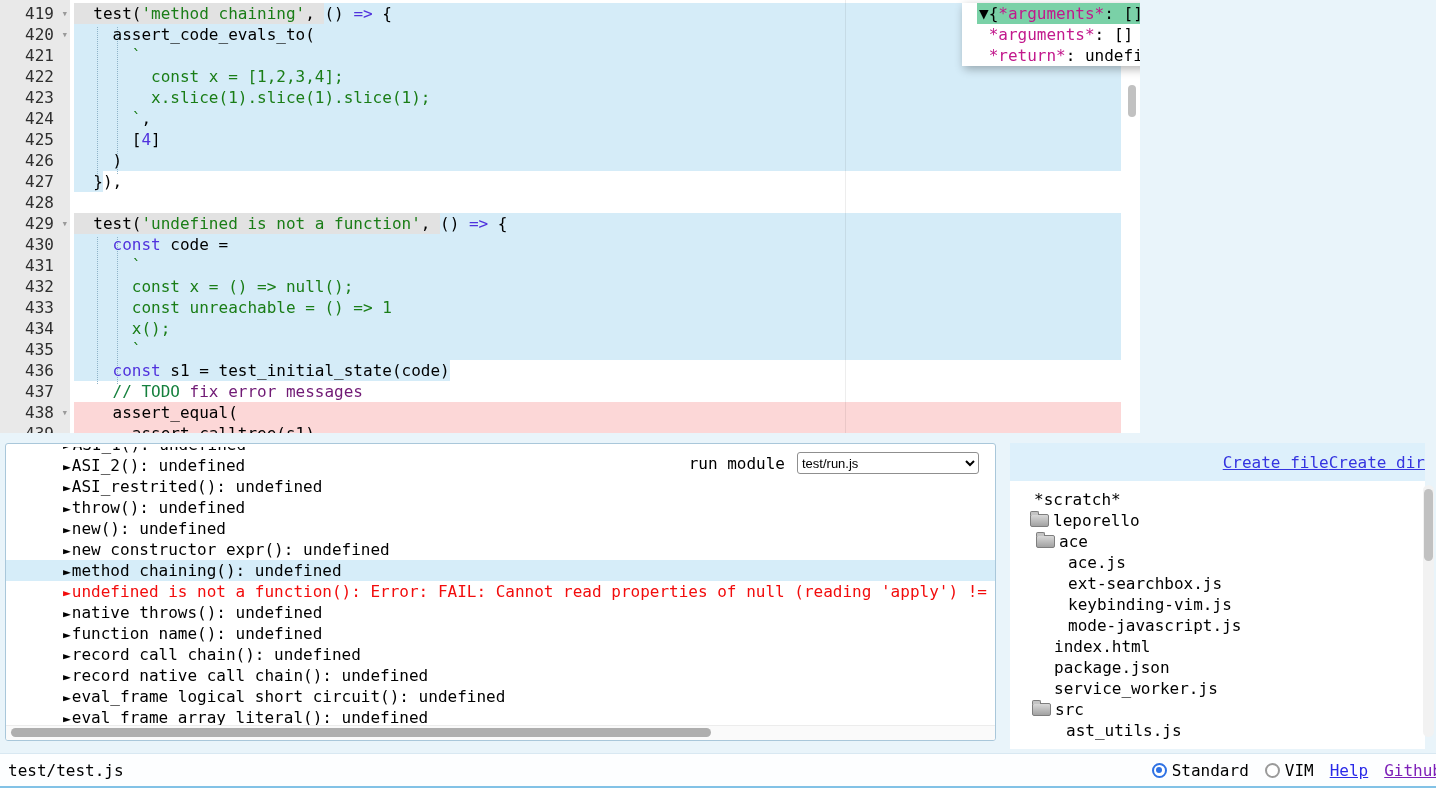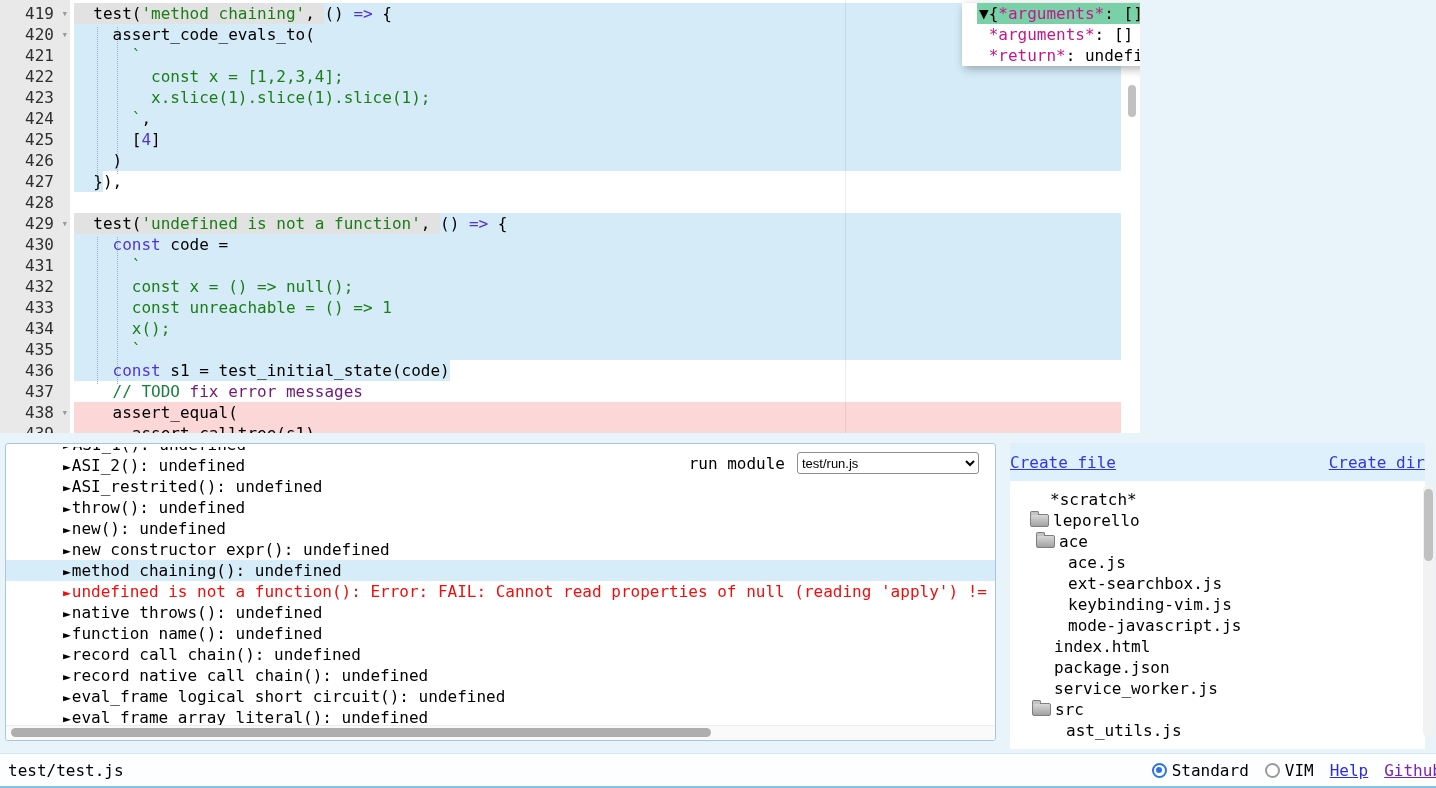--- a/index.html
+++ b/index.html
@@ -40,21 +40,21 @@
   .res-row{height:21px;line-height:21px;padding-left:57px;white-space:pre;overflow:hidden;cursor:pointer;}
   .res-row.selected{background:#d6edf9;}
   .res-row.error{color:#f20c0c;}
   .res-arrow{font-size:13px;margin-right:1px;}
   .run-module{position:absolute;top:8px;right:16px;display:flex;align-items:center;gap:12px;z-index:4;}
   .run-module select{width:182px;height:22px;font-family:"Liberation Sans",sans-serif;font-size:13px;border:1px solid #8f8f8f;border-radius:3px;background:#fff;}
   .hscroll{position:absolute;left:0;right:0;bottom:0;height:14px;background:#fafafa;border-top:1px solid #ececec;}
   .hthumb{position:absolute;left:5px;top:2px;width:700px;height:9px;background:#aeaeae;border-radius:5px;}
   
   .files-header{position:absolute;left:1010px;top:443px;width:415px;height:38px;background:#ddf0fb;
-    display:flex;align-items:center;justify-content:space-between;}
+    display:flex;align-items:center;justify-content:flex-end;}
   .files-header a{color:#3434e0;text-decoration:underline;cursor:pointer;}
   .files-tree{position:absolute;left:1010px;top:481px;width:415px;height:260px;background:#fff;overflow:hidden;padding-top:8px;box-sizing:content-box;}
   .tree-row{height:21px;line-height:21px;white-space:pre;display:flex;align-items:center;cursor:pointer;}
   .folder-ic{display:inline-block;width:17px;height:11px;background:linear-gradient(#d8d8d8,#a2a2a2);
     border:1px solid #7e7e7e;border-radius:2px;position:relative;margin-right:4px;flex:none;}
   .folder-ic:before{content:"";position:absolute;left:-1px;top:-4px;width:7px;height:3px;background:#c4c4c4;
     border:1px solid #7e7e7e;border-bottom:none;border-radius:2px 2px 0 0;}
   .tree-vtrack{position:absolute;right:2px;top:485px;width:11px;height:252px;background:#f2f2f2;border-radius:6px;}
   .tree-vthumb{position:absolute;right:3px;top:489px;width:9px;height:72px;background:#c1c1c1;border-radius:5px;}
   
@@ -138,21 +138,21 @@
   <div class="hscroll">
     <div class="hthumb"></div>
   </div>
 </div>
 
 <div class="files-header">
   <a>Create file</a>
   <a>Create dir</a>
 </div>
 <div class="files-tree" id="tree">
-    <div class="tree-row" style="padding-left: 40px;"><span>*scratch*</span></div>
+    <div class="tree-row" style="padding-left: 24px;"><span>*scratch*</span></div>
     <div class="tree-row" style="padding-left: 20px;"><span class="folder-ic"></span><span>leporello</span></div>
     <div class="tree-row" style="padding-left: 26px;"><span class="folder-ic"></span><span>ace</span></div>
     <div class="tree-row" style="padding-left: 58px;"><span>ace.js</span></div>
     <div class="tree-row" style="padding-left: 58px;"><span>ext-searchbox.js</span></div>
     <div class="tree-row" style="padding-left: 58px;"><span>keybinding-vim.js</span></div>
     <div class="tree-row" style="padding-left: 58px;"><span>mode-javascript.js</span></div>
     <div class="tree-row" style="padding-left: 44px;"><span>index.html</span></div>
     <div class="tree-row" style="padding-left: 44px;"><span>package.json</span></div>
     <div class="tree-row" style="padding-left: 44px;"><span>service_worker.js</span></div>
     <div class="tree-row" style="padding-left: 22px;"><span class="folder-ic"></span><span>src</span></div>

